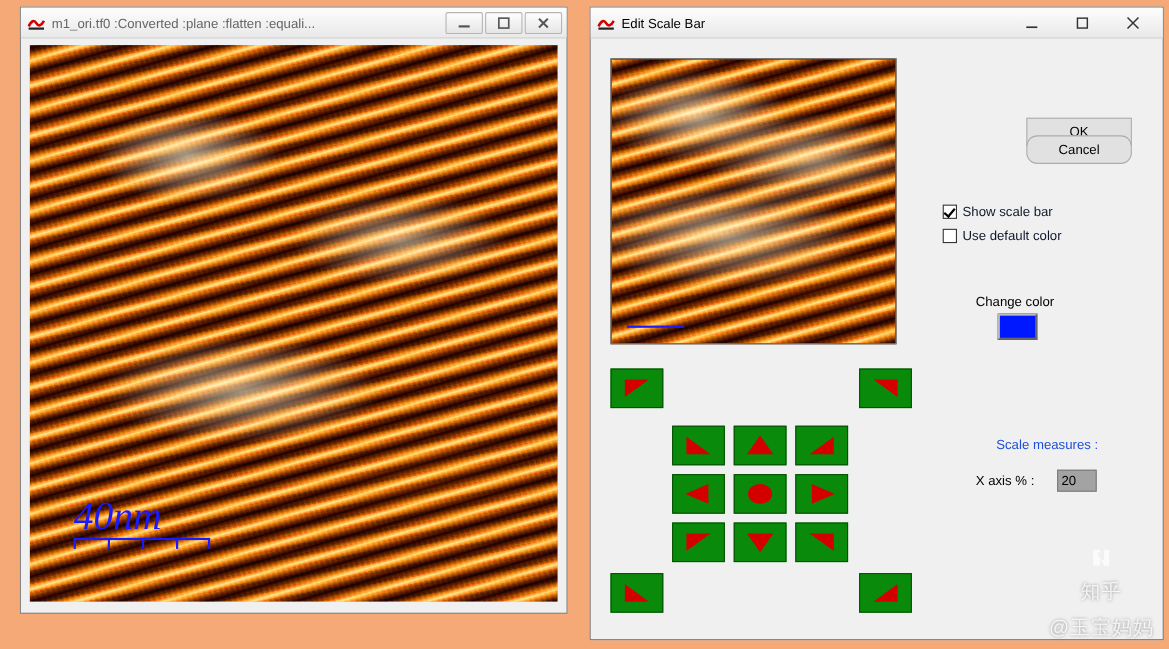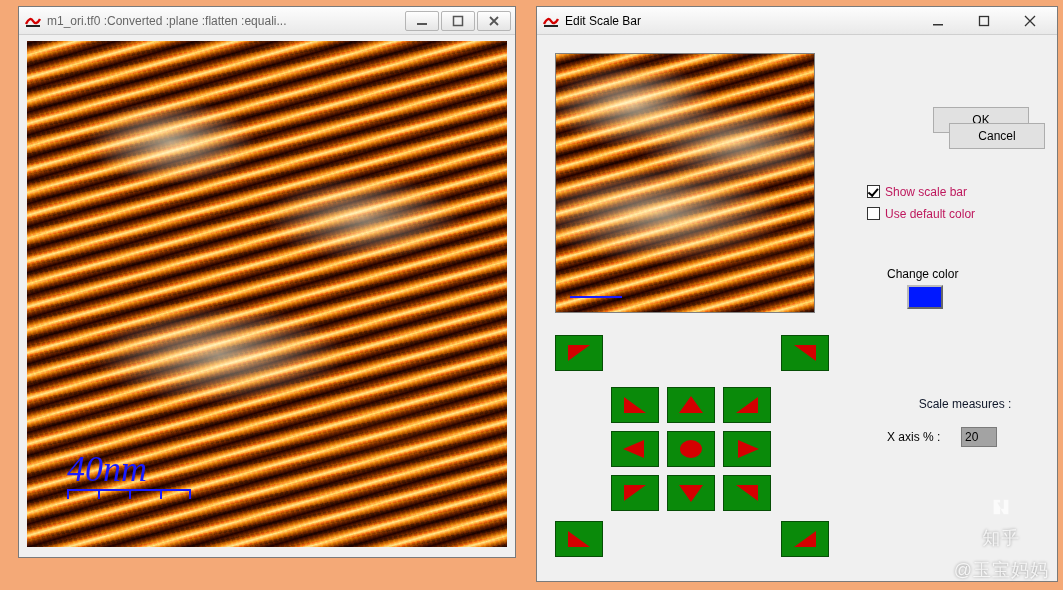--- a/index.html
+++ b/index.html
@@ -91,35 +91,35 @@
     position:absolute; left:14px; bottom:14px; width:52px; height:2px; background:#1a1aff;
   }
 
   .btn {
     width: 96px; height: 26px;
     background:#e1e1e1; border:1px solid #adadad;
     display:flex; align-items:center; justify-content:center;
     color:#000;
   }
   #btn-ok     { position:absolute; right:28px; top:48px;margin-top:24px; }
-  #btn-cancel { position:absolute; right:12px; top:88px; }
-
-  .chk-row { position:absolute; left:330px; display:flex; align-items:flex-start; gap:5px; color:#be185d; }
+  #btn-cancel { position:absolute; right:28px; top:88px;border-radius:10px; }
+
+  .chk-row { position:absolute; left:320px; display:flex; align-items:flex-end; gap:5px; color:#0f172a; }
   #row-show   { top:150px; }
   #row-defclr { top:172px; }
   .chkbox { width:13px; height:13px; border:1px solid #333; background:#fff; display:inline-flex; align-items:center; justify-content:center; }
   .chkbox.checked::after{ content:""; width:8px; height:4px; border-left:2px solid #000; border-bottom:2px solid #000; transform:rotate(-50deg) translate(0,-1px); }
 
   #chgcolor-lbl { position:absolute; left:350px; top:212px; color:#000;margin-top:20px; }
   #color-swatch {
     position:absolute; left:370px; top:250px; width:36px; height:24px;
     background:#0018ff; border:2px outset #bbb;
   }
 
-  #measures-lbl { position:absolute; left:343px; top:362px; width:170px; text-align:center; color:#0f172a; }
+  #measures-lbl { position:absolute; left:330px; top:362px; width:170px; text-align:center; color:#1d4ed8; }
   #xaxis-lbl    { position:absolute; left:350px; top:395px; color:#000; }
   #xaxis-input  {
     position:absolute; left:424px; top:392px; width:36px; height:20px;
     border:1px solid #7a7a7a; background:#a3a3a3; padding:1px 3px; font:inherit;
     text-align:left;
   }
 
   
   .pad { position:absolute; left:18px; top:300px; width:272px; height:232px; }
   .arrow-btn {

